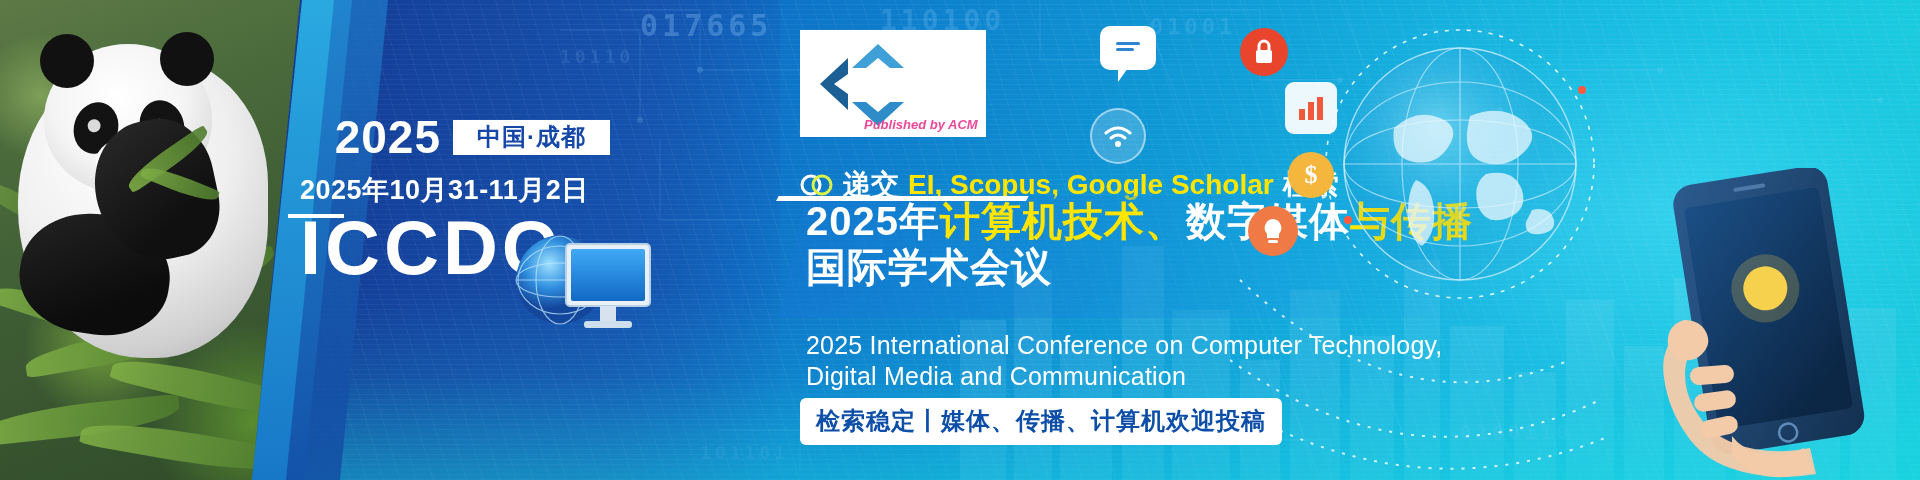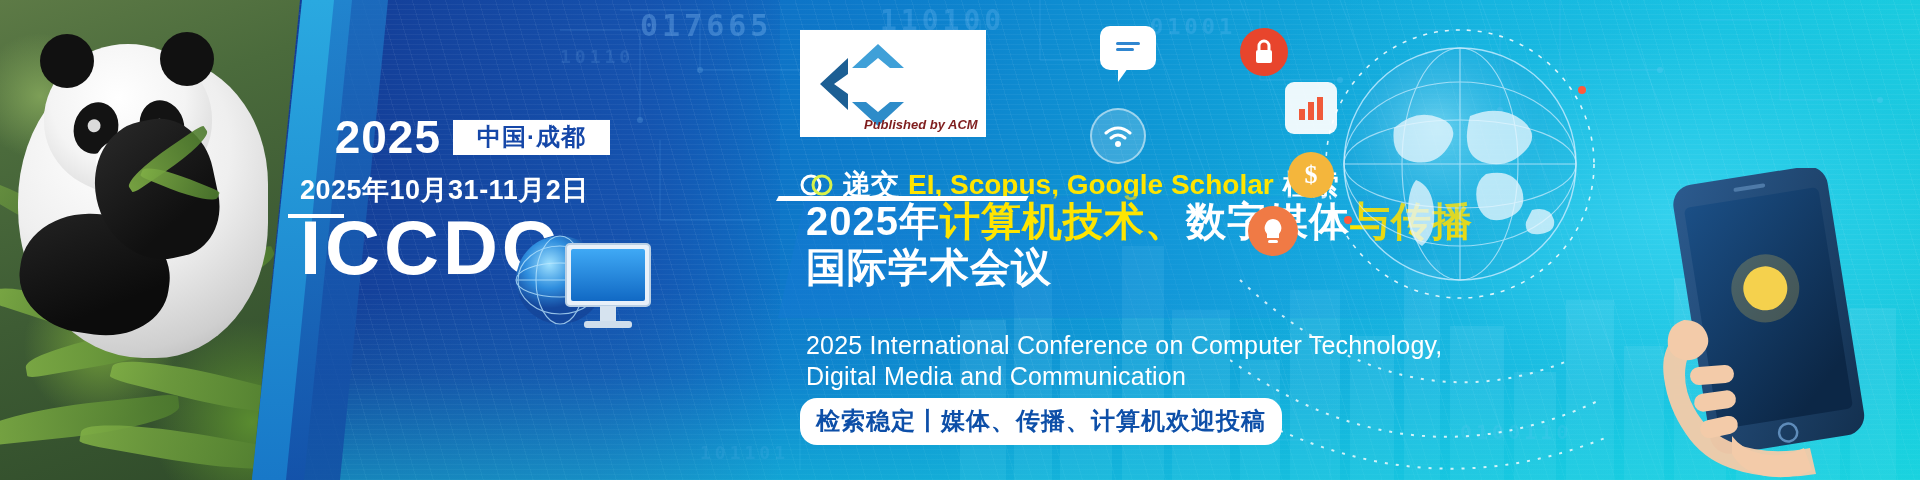--- a/index.html
+++ b/index.html
@@ -112,21 +112,21 @@
   .icps-box{
     position:absolute;left:800px;top:30px;width:186px;height:107px;background:#fff;
   }
   .icps-inner{position:relative;width:100%;height:100%;}
   .icps-text{
     position:absolute;left:56px;top:30px;font-size:40px;font-weight:700;
     font-family:"Liberation Serif",serif;font-style:italic;color:#1a6fb0;letter-spacing:1px;
   }
   .icps-sub{
     position:absolute;left:64px;bottom:5px;font-size:13px;font-weight:700;font-style:italic;
-    color:#7f1d1d;font-family:"Liberation Sans",sans-serif;white-space:nowrap;
+    color:#ec4899;font-family:"Liberation Sans",sans-serif;white-space:nowrap;
   }
 
   
   .index-line{
     position:absolute;left:800px;top:166px;display:flex;align-items:center;gap:9px;white-space:nowrap;
   }
   .index-cn{font-size:28px;font-weight:700;color:#ffffff;}
   .index-en{font-size:28px;font-weight:700;color:#ffe500;}
   .index-cn2{font-size:28px;font-weight:700;color:#ffffff;}
 
@@ -143,21 +143,21 @@
   .title-lines{position:absolute;left:806px;top:198px;}
   .t-line{font-size:40px;font-weight:700;line-height:1.16;letter-spacing:1px;white-space:nowrap;}
   .t-w{color:#ffffff;}
   .t-y{color:#ffe500;}
   .en-sub{
     position:absolute;left:806px;top:330px;font-size:25px;font-weight:400;color:#ffffff;
     line-height:1.22;letter-spacing:.2px;
   }
   .tagline{
     position:absolute;left:800px;top:398px;background:#ffffff;color:#0d4fa8;
-    font-size:24px;font-weight:700;padding:7px 16px 8px;border-radius:17px;
+    font-size:24px;font-weight:700;padding:7px 16px 8px;border-radius:6px;
     letter-spacing:1px;white-space:nowrap;
   }
 
   
   .globe-wrap{position:absolute;left:1320px;top:24px;width:300px;height:290px;}
   .icon-bubble{
     position:absolute;border-radius:50%;display:flex;align-items:center;justify-content:center;
   }
   .phone-wrap{position:absolute;left:1640px;top:168px;width:280px;height:312px;}
 </style>

